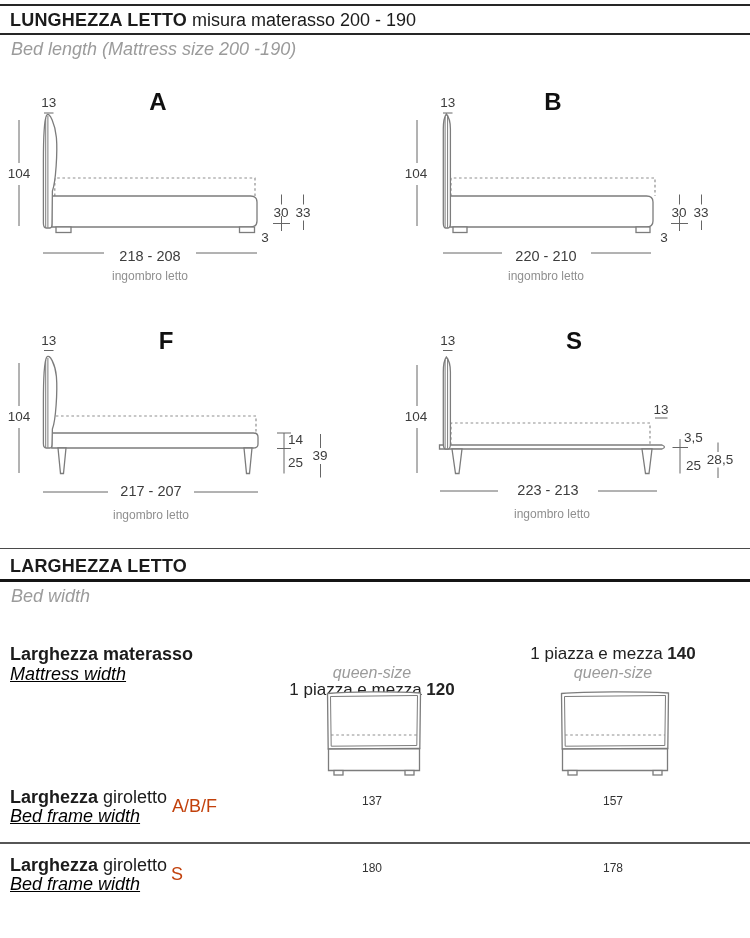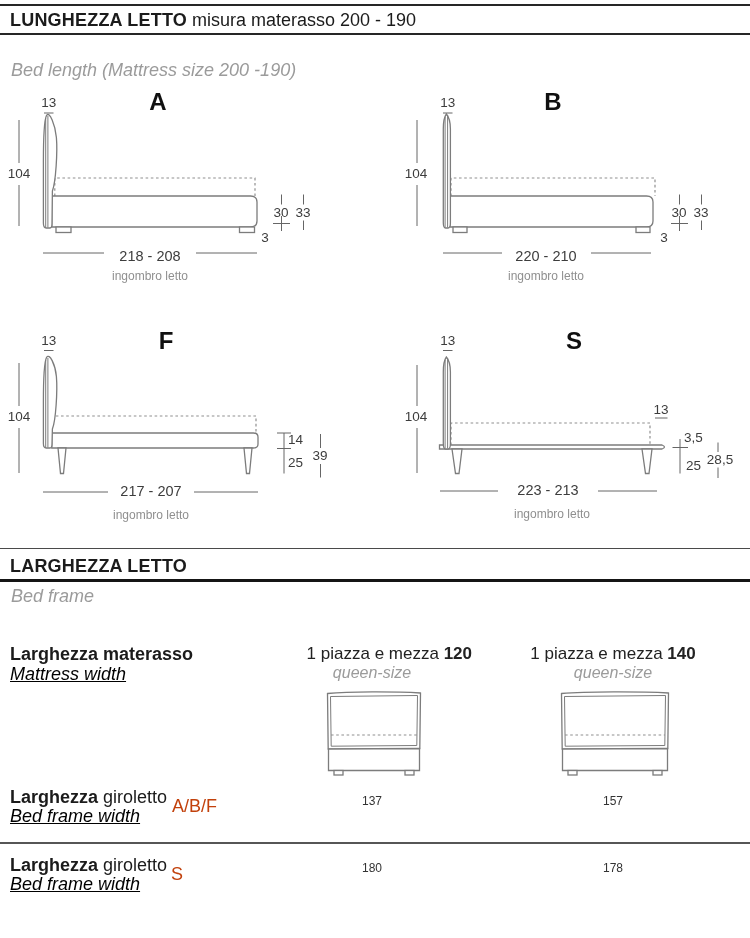--- a/index.html
+++ b/index.html
@@ -37,21 +37,21 @@
 </style>
 </head>
 <body>
 
 <div class="rule" style="top:4px;height:2px;"></div>
 <div class="abs sec-title" style="left:10px;top:10px;">
   <span class="b">LUNGHEZZA LETTO</span>
   <span>misura materasso 200 - 190</span>
 </div>
 <div class="rule" style="top:33px;height:2px;"></div>
-<div class="abs sec-sub" style="left:11px;top:39px;margin-top:21px;">Bed length (Mattress size 200 -190)</div>
+<div class="abs sec-sub" style="left:11px;top:39px;">Bed length (Mattress size 200 -190)</div>
 
 <div class="abs" style="left:0;top:90px;">
   <svg width="340" height="195" viewBox="0 0 340 195">
     <text class="letter" x="158" y="20">A</text>
     <path class="dash" d="M54.8,106 L54.8,88 M52,88 L255,88 L255,106"></path>
     <path class="shape" d="M51.8,106 L250.5,106 Q257,106 257,112 L257,131 Q257,137 250.5,137 L51.8,137 Z"></path>
     <rect class="shape" x="56" y="137" width="15" height="5.5"></rect>
     <rect class="shape" x="239.5" y="137" width="15" height="5.5"></rect>
     <path class="shape" d="M46.5,25.5 C44.2,30 43.4,48 43.4,72 L43.4,133 C43.4,136.2 44.3,138 46.2,138 L50,138 C51.4,138 52,136.4 52,133.5 L52.4,101 C55.8,92 57.6,62 56.4,47.5 C55.3,35 49.5,20.5 46.5,25.5 Z"></path>
     <path class="shape-thin" d="M45.7,28 L45.7,137.5 M47.9,26 L47.9,137.5"></path>
@@ -142,26 +142,26 @@
     <text class="rangetxt" x="168" y="165">223 - 213</text>
     <text class="captxt" x="172" y="188">ingombro letto</text>
   </svg>
 </div>
 
 <div class="rule" style="top:548px;height:1px;background:#4a4a4a;"></div>
 <div class="abs sec-title" style="left:10px;top:556px;">
   <span class="b">LARGHEZZA LETTO</span>
 </div>
 <div class="rule" style="top:579px;height:3px;background:#151515;"></div>
-<div class="abs sec-sub" style="left:11px;top:586px;">Bed frame</div>
+<div class="abs sec-sub" style="left:11px;top:586px;">Bed width</div>
 
 <div class="abs lbl-it" style="left:10px;top:644px;">Larghezza materasso</div>
 <div class="abs lbl-en" style="left:10px;top:664px;">Mattress width</div>
 
-<div class="abs col" style="left:272px;top:644px;text-align:right;">
+<div class="abs col" style="left:272px;top:680px;">
   <span class="col-head">
     <span>1 piazza e mezza</span>
     <span class="b">120</span>
   </span>
 </div>
 <div class="abs col col-sub" style="left:272px;top:664px;">queen-size</div>
 
 <div class="abs col" style="left:513px;top:644px;">
   <span class="col-head">
     <span>1 piazza e mezza</span>

